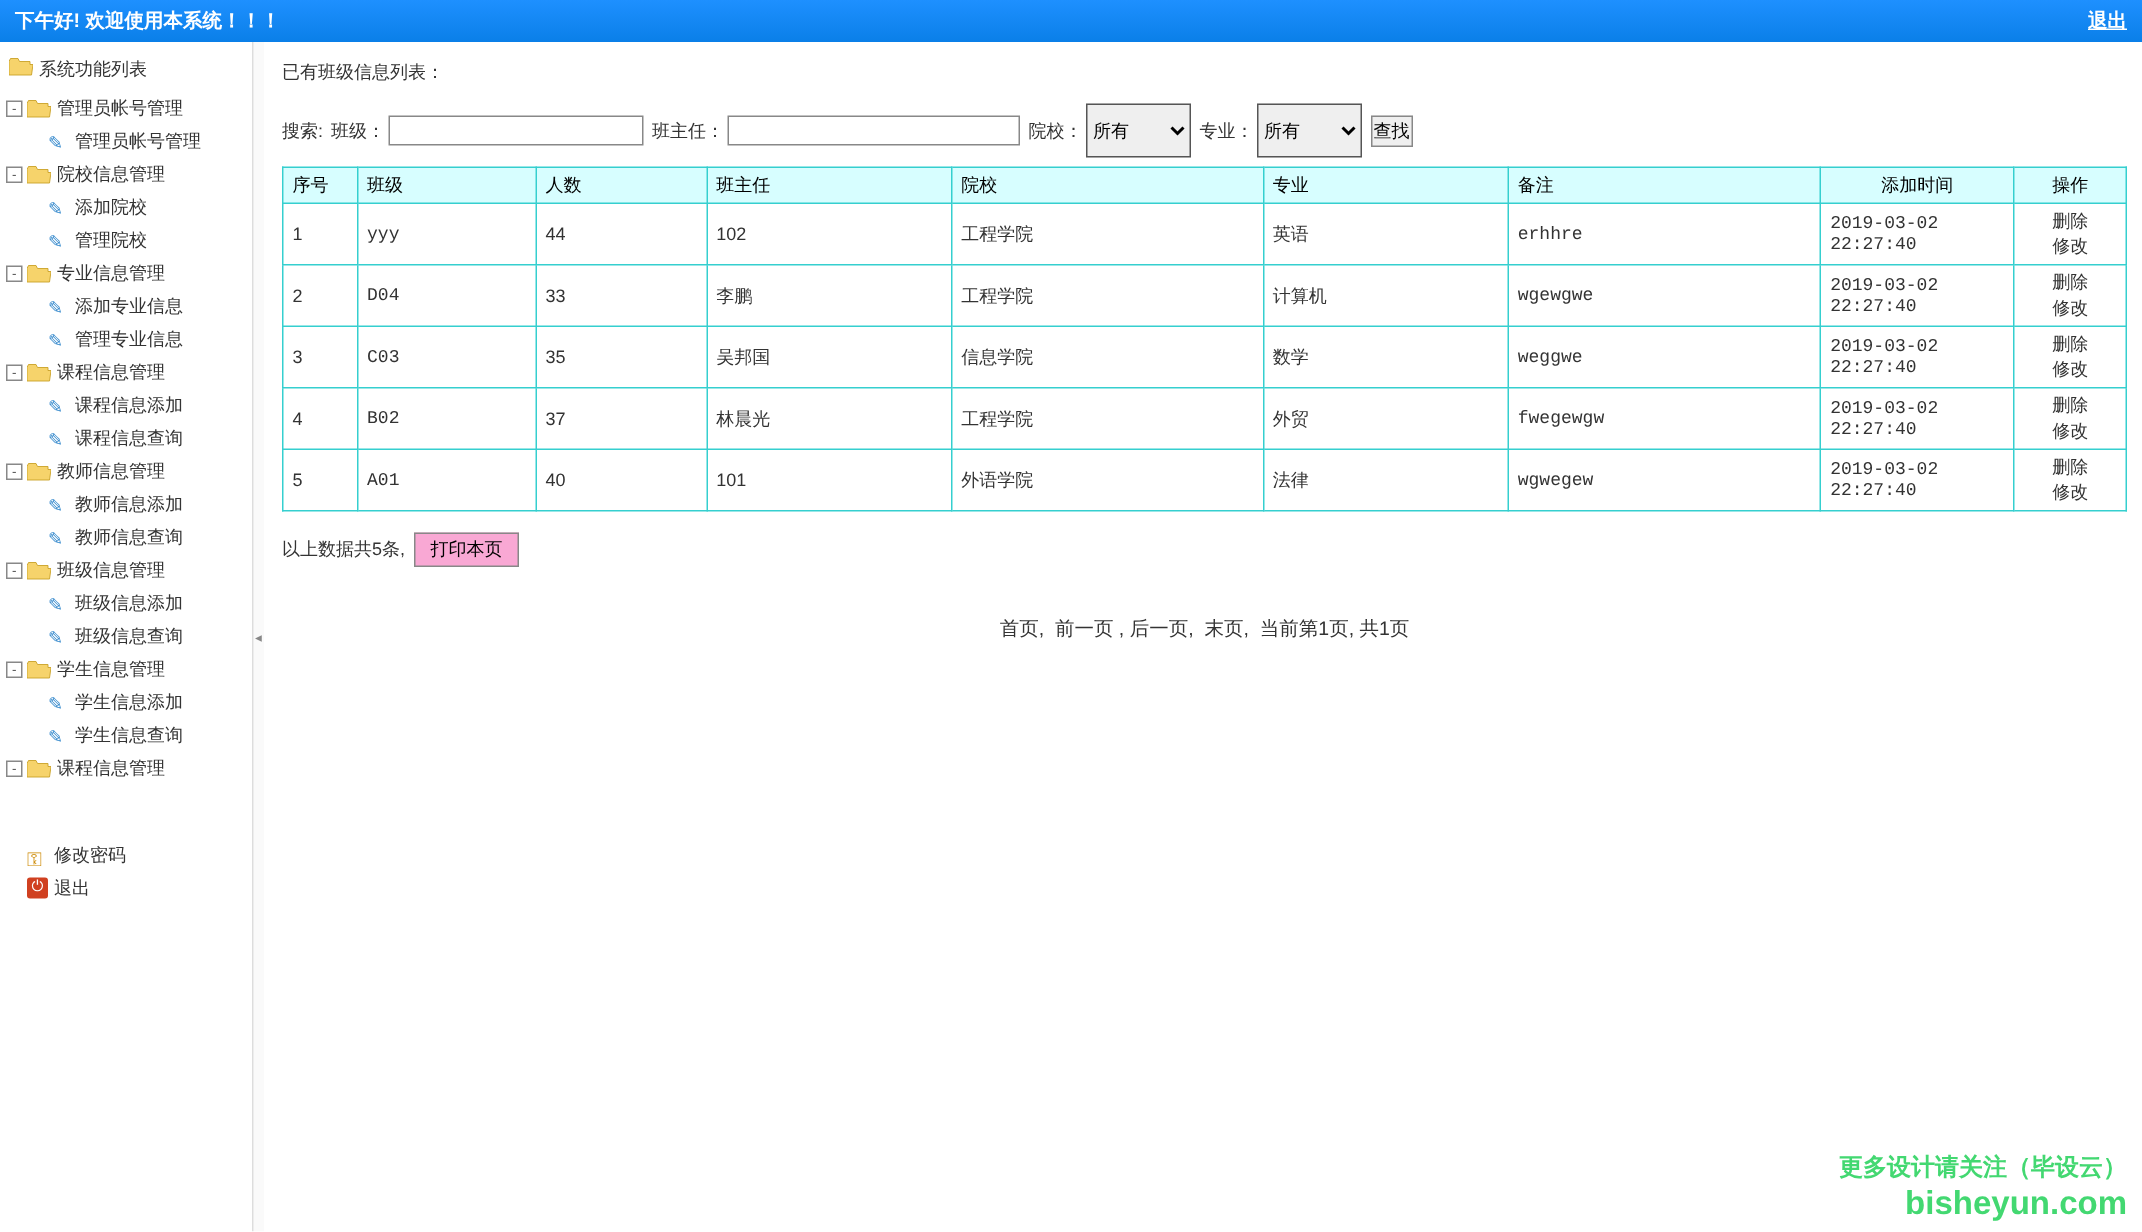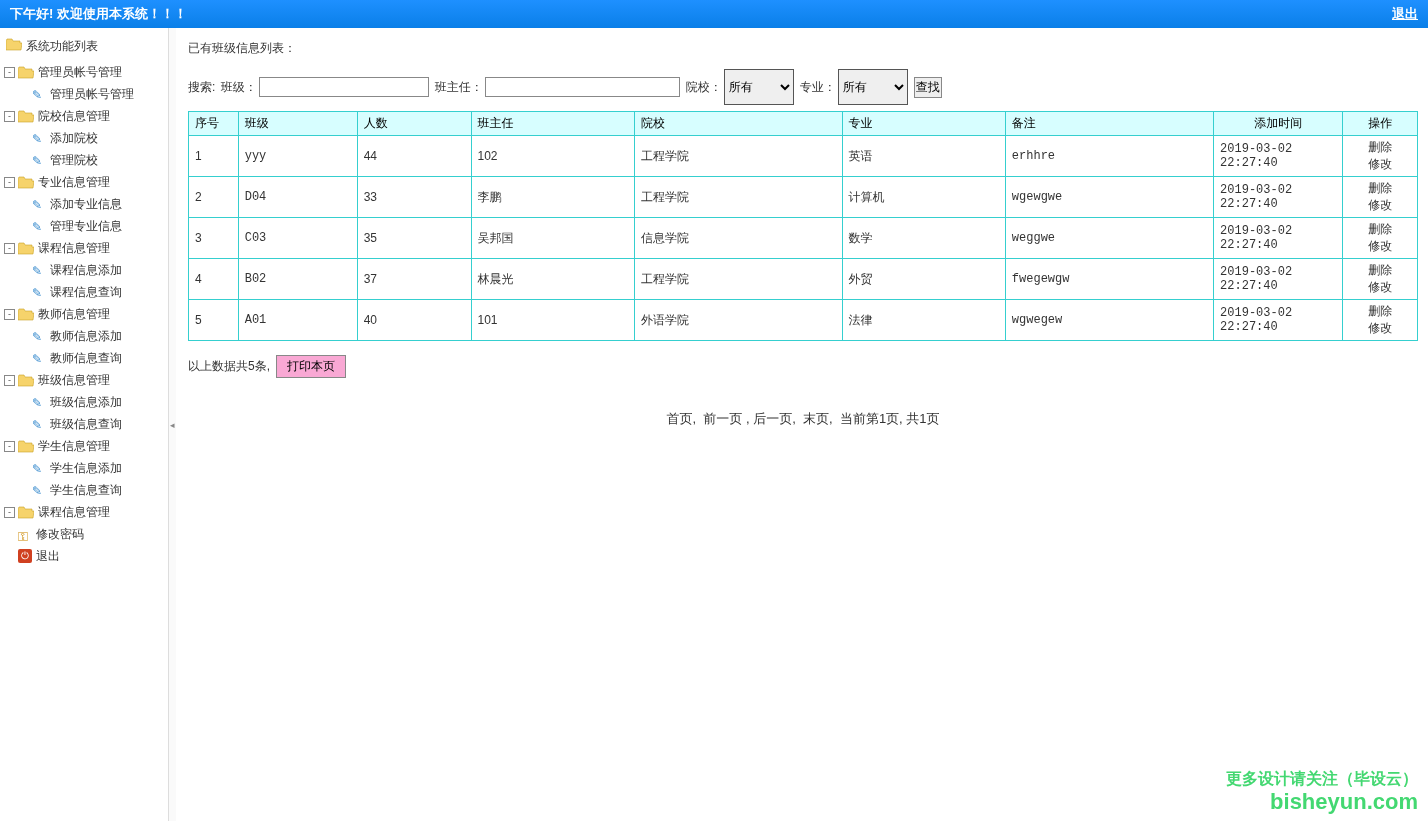--- a/index.html
+++ b/index.html
@@ -304,21 +304,21 @@
               <span class="toggle-icon">-</span>
               <span class="folder-open-icon">
                 <svg width="16" height="13">
                   <path d="M0 3 L0 12 L15 12 L16 5 L14 5 L14 3 L7 3 L6 1 L1 1 Z" fill="#f6d36b" stroke="#c9a227" stroke-width="0.6"></path>
                 </svg>
               </span>
               <span>课程信息管理</span>
             </div>
           </li>
           <li>
-            <div class="leaf" style="padding-left: 14px;">
+            <div class="leaf" style="padding-left: 14px; margin-top: 36px;">
               <span class="key-icon"></span>
               <span>修改密码</span>
             </div>
           </li>
           <li>
             <div class="leaf" style="padding-left: 14px;">
               <span class="exit-icon"></span>
               <span>退出</span>
             </div>
           </li>

